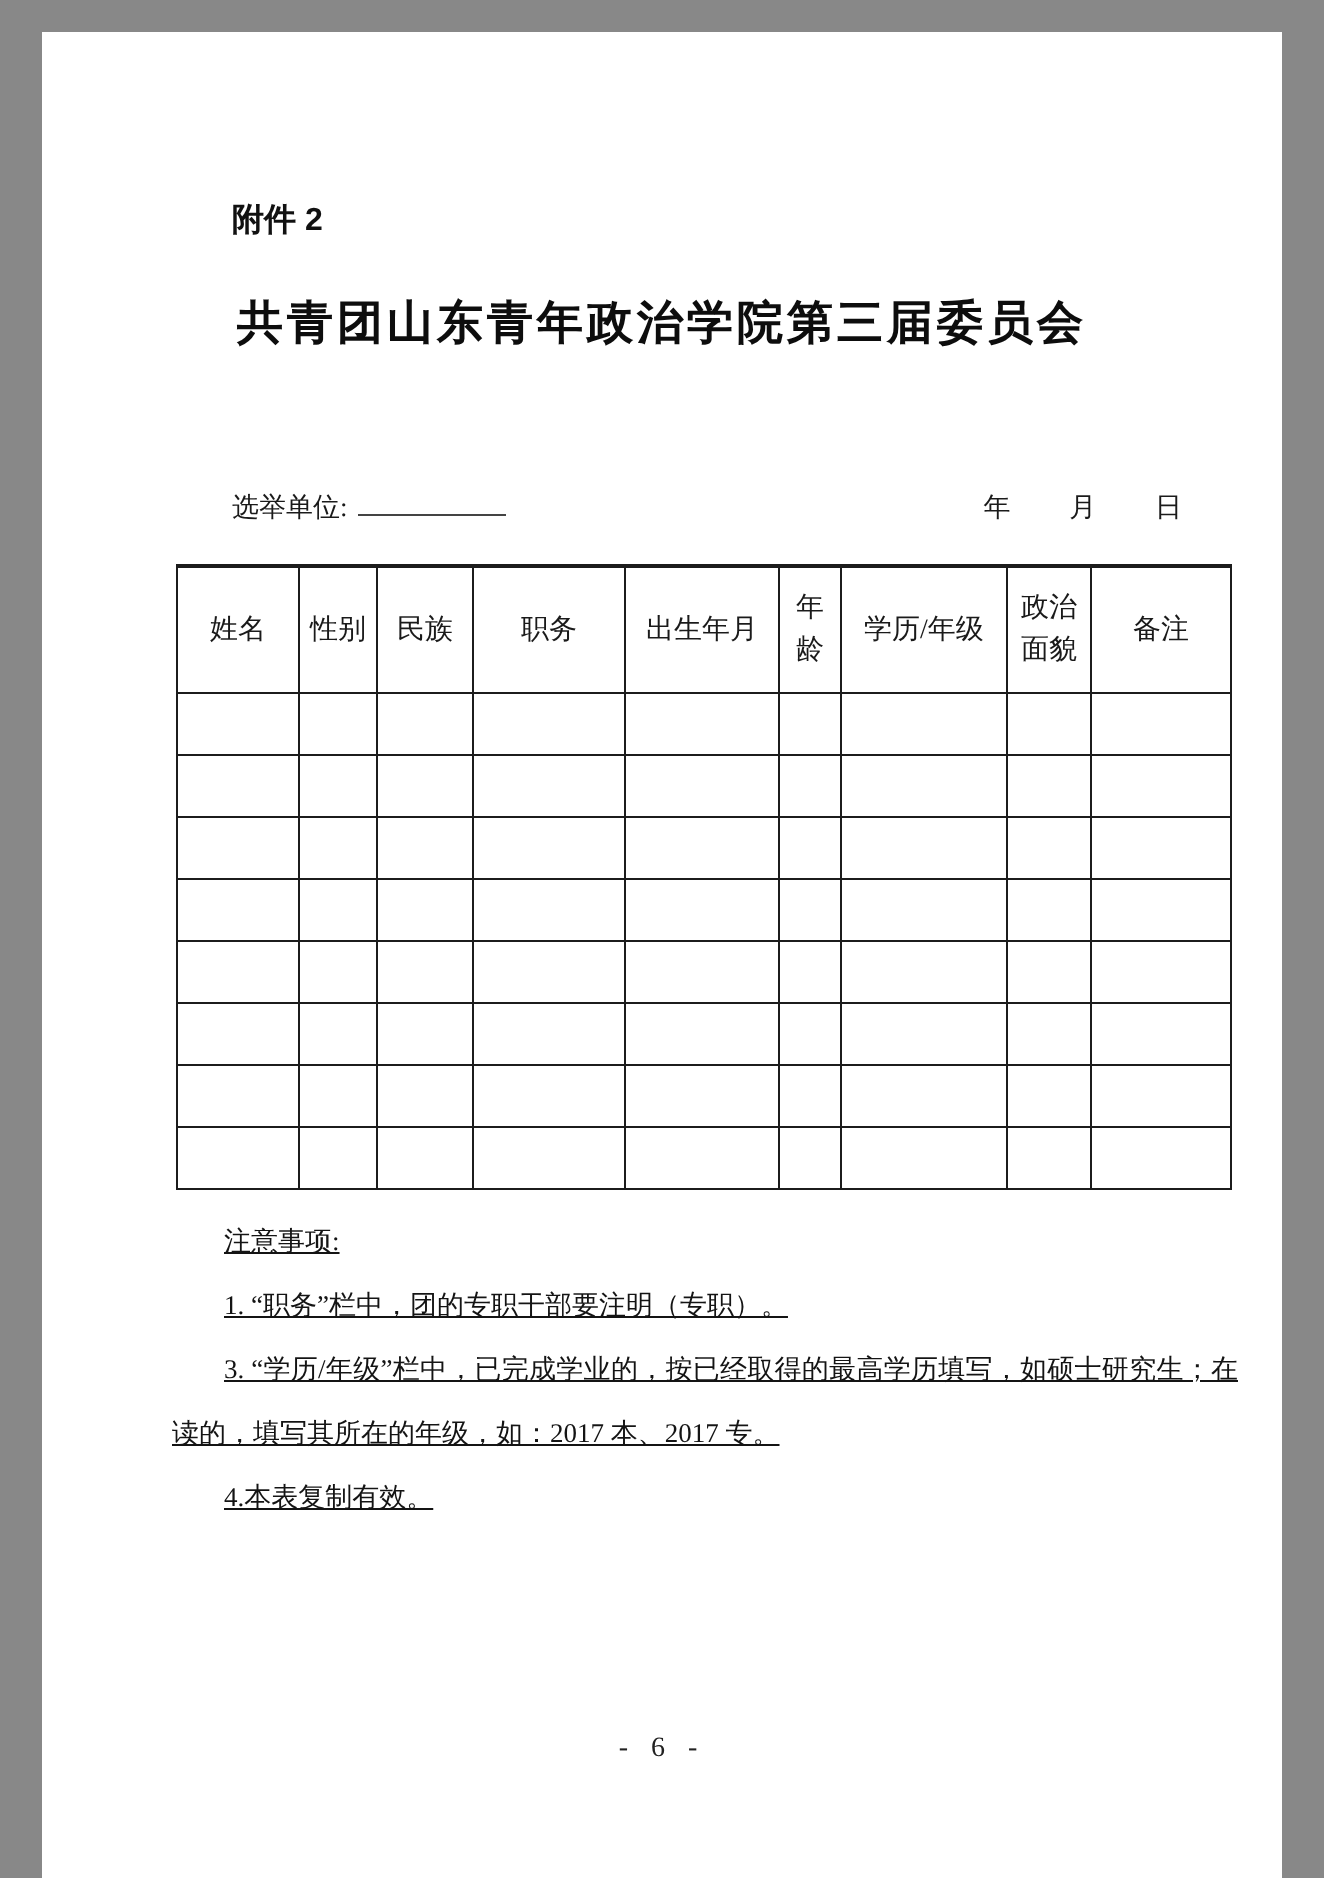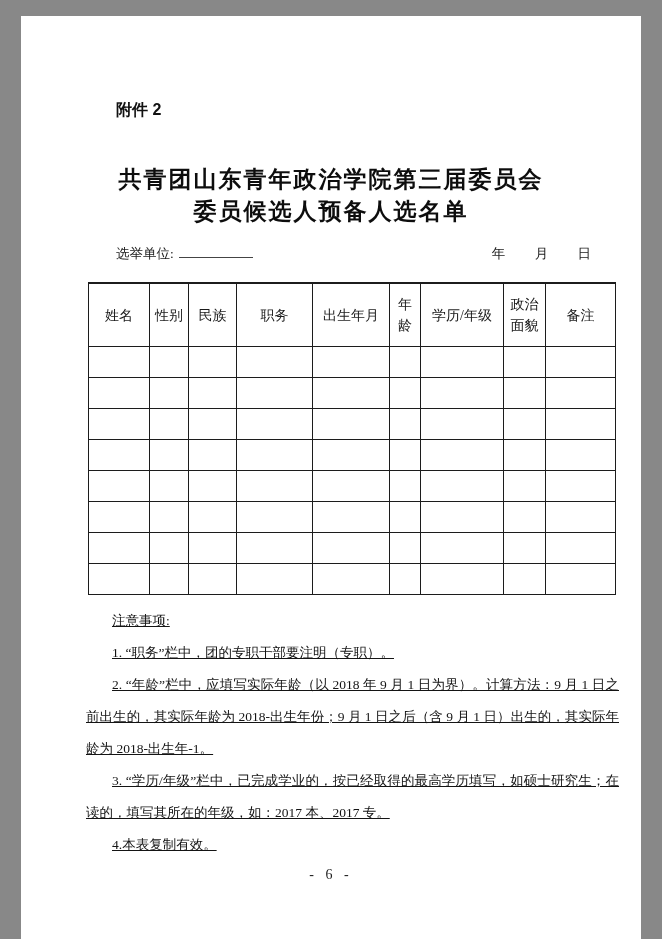--- a/index.html
+++ b/index.html
@@ -19,21 +19,21 @@
     top: 84px;
     font-size: 16px;
     font-weight: bold;
     font-family: "Liberation Sans", "DejaVu Sans", sans-serif;
     color: #111;
   }
   .title {
     position: absolute;
     left: 0;
     right: 0;
-    top: 148px;
+    top: 130px;
     text-align: center;
     font-size: 23px;
     font-weight: bold;
     line-height: 32px;
     letter-spacing: 2px;
     color: #0d0d0d;
   }
   .form-meta {
     position: absolute;
     left: 67px;
@@ -106,21 +106,20 @@
 </style>
 </head>
 <body>
 
 <div class="page">
 
   <div class="attachment">附件 2</div>
 
   <div class="title">
     <div>共青团山东青年政治学院第三届委员会</div>
-    <div>委员候选人预备人选名单</div>
   </div>
 
   <div class="form-meta">
     <span>选举单位:</span>
     <span class="unit-underline"></span>
     <span class="spacer"></span>
     <span class="date-group">
       <span>年</span>
       <span>月</span>
       <span>日</span>
@@ -240,20 +239,19 @@
           <td></td>
           <td></td>
           <td></td>
         </tr>
       </tbody>
   </table>
 
   <div class="notes">
     <p>注意事项:</p>
     <p>1. “职务”栏中，团的专职干部要注明（专职）。</p>
-    <p>2. “年龄”栏中，应填写实际年龄（以 2018 年 9 月 1 日为界）。计算方法：9 月 1 日之前出生的，其实际年龄为 2018-出生年份；9 月 1 日之后（含 9 月 1 日）出生的，其实际年龄为 2018-出生年-1。</p>
     <p>3. “学历/年级”栏中，已完成学业的，按已经取得的最高学历填写，如硕士研究生；在读的，填写其所在的年级，如：2017 本、2017 专。</p>
     <p>4.本表复制有效。</p>
   </div>
 
   <div class="page-number">- 6 -</div>
 
 </div>
 
 </body></html>

